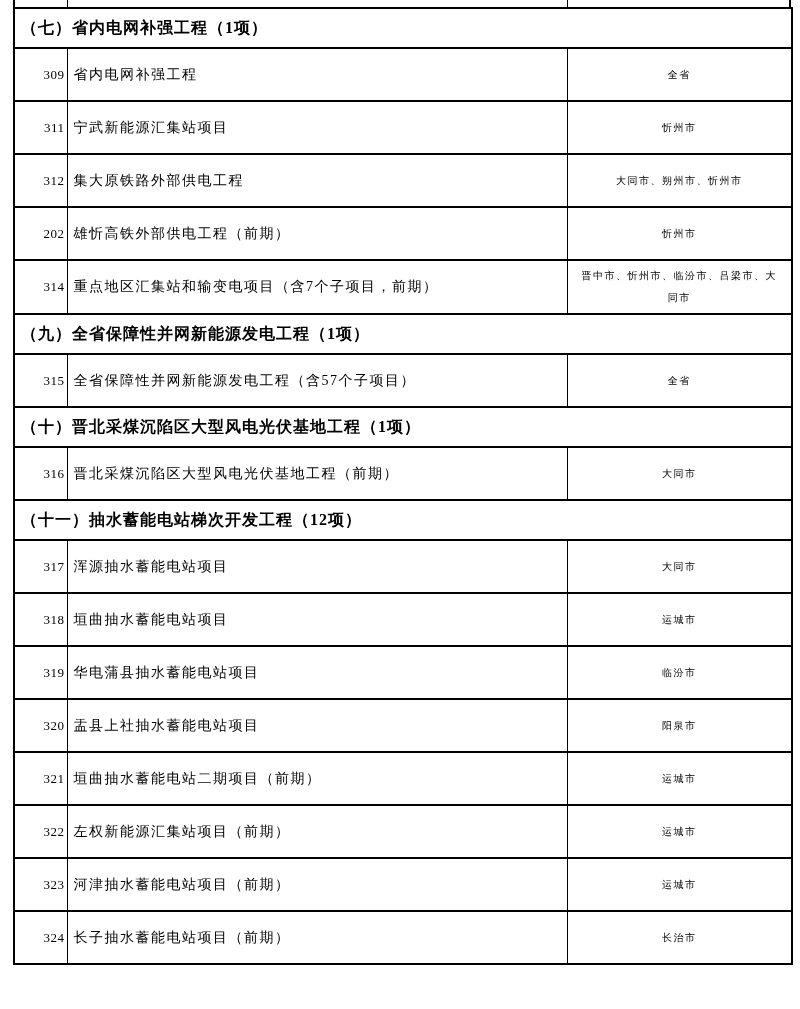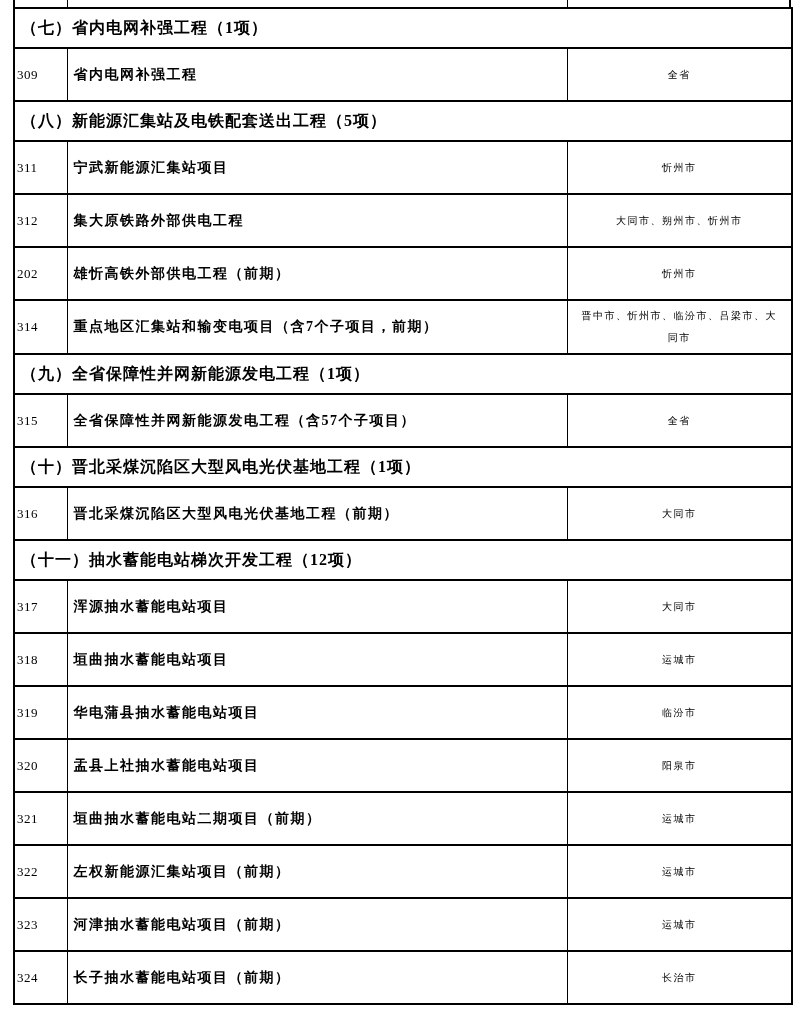--- a/index.html
+++ b/index.html
@@ -53,32 +53,31 @@
     height: 34px;
     font-weight: bold;
     font-size: 16px;
     letter-spacing: 1px;
     text-align: left;
     padding: 2px 6px 2px 6px;
     white-space: nowrap;
   }
   .project-row td { height: 43px; }
   .cell-number {
-    text-align: left;
+    text-align: right;
     font-size: 13px;
     letter-spacing: 0.5px;
     padding: 2px;
   }
   .cell-name {
     text-align: left;
     font-size: 14px;
     letter-spacing: 1.5px;
     line-height: 20px;
     padding: 4px 6px;
-    font-weight: bold;
   }
   .cell-location {
     text-align: center;
     font-size: 10px;
     letter-spacing: 1.5px;
     line-height: 22px;
     padding: 4px 14px;
   }
 </style>
 </head>
@@ -99,23 +98,20 @@
       <col style="width:225px">
     </colgroup>
     <tbody>
         <tr>
           <td colspan="3" class="section-cell">（七）省内电网补强工程（1项）</td>
         </tr>
         <tr class="project-row">
           <td class="cell-number">309</td>
           <td class="cell-name">省内电网补强工程</td>
           <td class="cell-location">全省</td>
-        </tr>
-        <tr>
-          <td colspan="3" class="section-cell">（八）新能源汇集站及电铁配套送出工程（5项）</td>
         </tr>
         <tr class="project-row">
           <td class="cell-number">311</td>
           <td class="cell-name">宁武新能源汇集站项目</td>
           <td class="cell-location">忻州市</td>
         </tr>
         <tr class="project-row">
           <td class="cell-number">312</td>
           <td class="cell-name">集大原铁路外部供电工程</td>
           <td class="cell-location">大同市、朔州市、忻州市</td>

